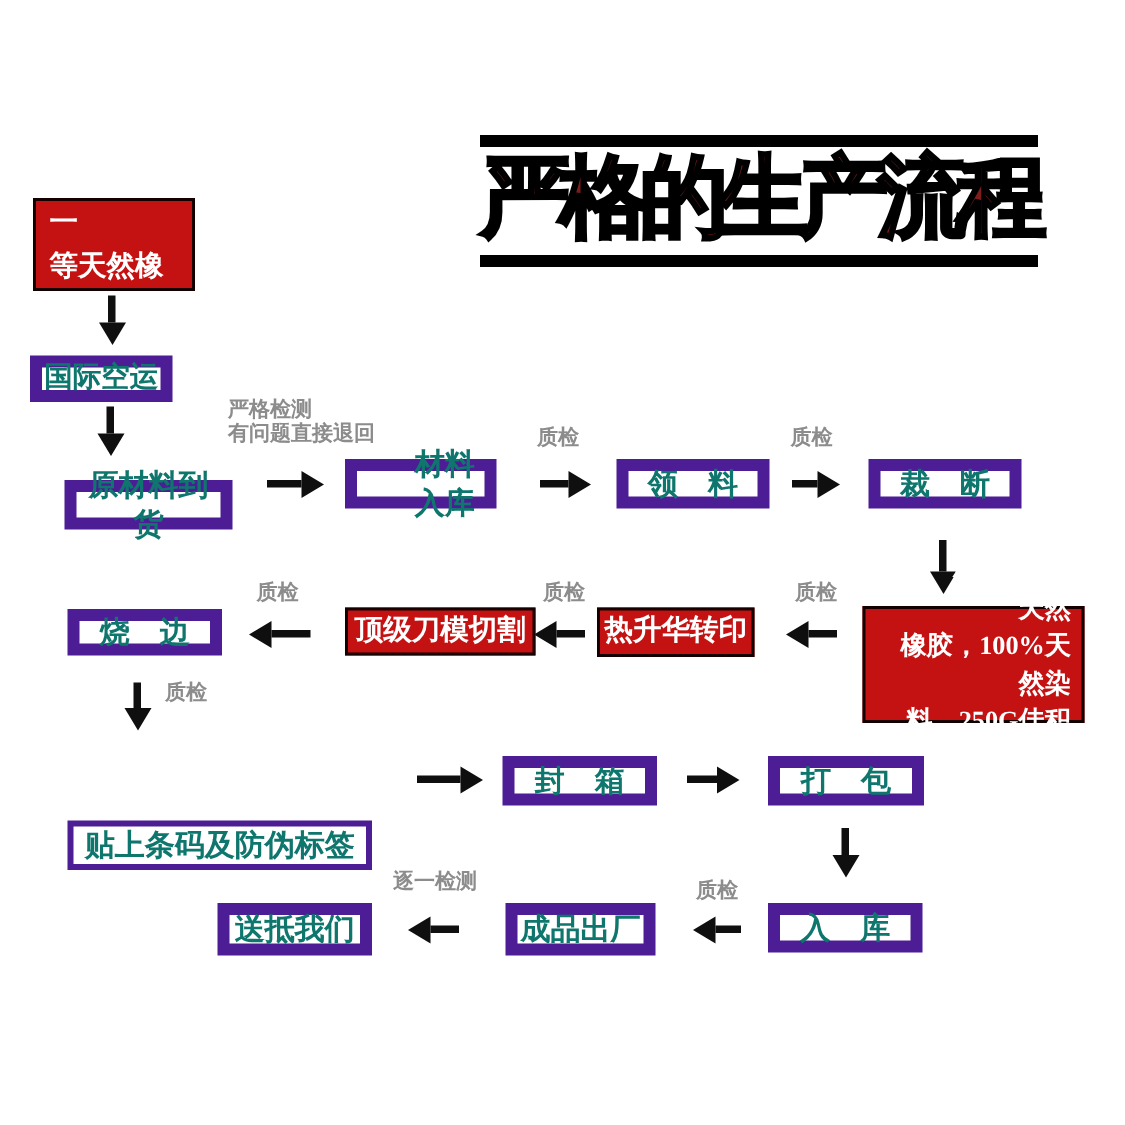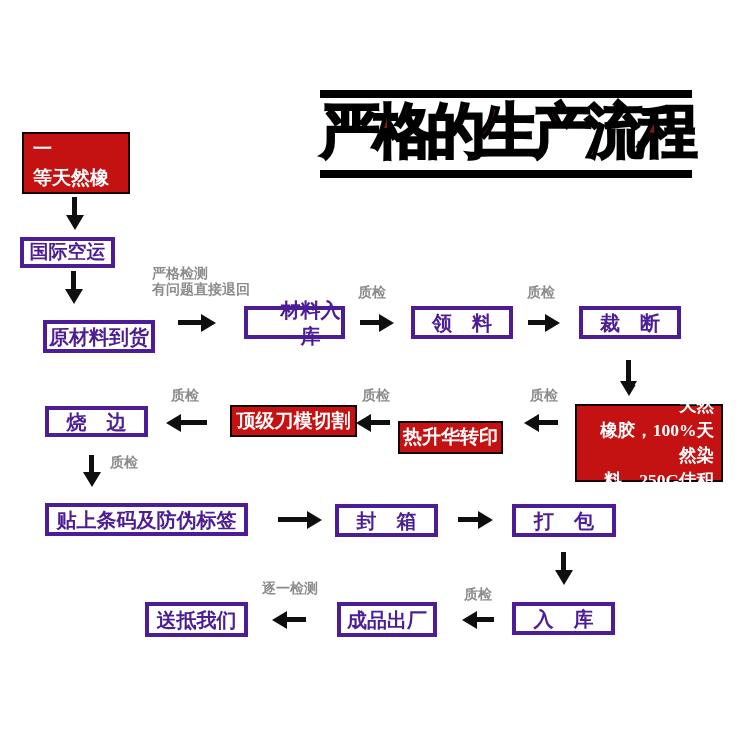--- a/index.html
+++ b/index.html
@@ -13,29 +13,29 @@
     position:absolute;left:316px;top:96px;width:380px;height:72px;
     display:flex;align-items:center;justify-content:center;
     font-family:"Liberation Sans","DejaVu Sans",sans-serif;
     font-weight:900;font-size:59px;letter-spacing:-6px;color:#7f1d1d;
     -webkit-text-stroke:2.4px #000;white-space:nowrap;
   }
   
   .node{
     position:absolute;box-sizing:border-box;
     display:flex;align-items:center;justify-content:center;
-    background:#fff;border:4px solid #4c1d95;
-    font-weight:bold;font-size:20px;color:#4c1d95;
+    background:#fff;border:8px solid #4c1d95;
+    font-weight:bold;font-size:20px;color:#0f766e;
     text-align:center;white-space:pre-line;line-height:1.3;
   }
   .node.red{background:#c41212;border:2px solid #140000;color:#ffffff;}
   .f19{font-size:19px;}
   #node-purchase{justify-content:flex-start;text-align:left;padding:0 9px;line-height:1.55;font-size:19px;}
   #node-sorting{justify-content:flex-start;text-align:right;padding:2px 7px;font-size:17.5px;line-height:1.42;}
-  #node-labeling{border-width:4px;}
+  #node-labeling{border-width:4px;margin-top:44px;}
   
   .anno{
     position:absolute;color:#8c8c8c;font-weight:bold;font-size:14px;
     line-height:1.16;white-space:pre-line;
   }
   
   .arrow-r{position:absolute;height:5px;background:#0f0f0f;}
   .arrow-r::after{content:"";position:absolute;left:100%;top:50%;transform:translateY(-50%);
     border-left:15px solid #0f0f0f;border-top:9px solid transparent;border-bottom:9px solid transparent;}
   .arrow-l{position:absolute;height:5px;background:#0f0f0f;}
@@ -58,38 +58,38 @@
 等天然橡胶</div>
   <div class="arrow-d" style="left:72px;top:197px;height:18px;"></div>
   <div class="node f19" style="left:20px;top:237px;width:95px;height:31px;">国际空运</div>
   <div class="arrow-d" style="left:71px;top:271px;height:18px;"></div>
 
   <div class="node" style="left:43px;top:320px;width:112px;height:33px;">原材料到货</div>
   <div class="anno" style="left:152px;top:266px;">严格检测
 有问题直接退回</div>
   <div class="arrow-r" style="left:178px;top:320px;width:23px;"></div>
 
-  <div class="node" style="left:244px;top:306px;width:101px;height:33px;padding-left:32px;">材料入库</div>
+  <div class="node" style="left:230px;top:306px;width:101px;height:33px;padding-left:32px;">材料入库</div>
   <div class="anno" style="left:358px;top:285px;">质检</div>
   <div class="arrow-r" style="left:360px;top:320px;width:19px;"></div>
 
   <div class="node" style="left:411px;top:306px;width:102px;height:33px;">领　料</div>
   <div class="anno" style="left:527px;top:285px;">质检</div>
   <div class="arrow-r" style="left:528px;top:320px;width:17px;"></div>
 
   <div class="node" style="left:579px;top:306px;width:102px;height:33px;text-align:right;">裁　断</div>
   <div class="arrow-d" style="left:626px;top:360px;height:21px;"></div>
 
   <div class="node red" id="node-sorting" style="left:575px;top:404px;width:148px;height:78px;">理　料（100%天然
 橡胶，100%天然染
 料，250G佳积布）</div>
   <div class="anno" style="left:530px;top:388px;">质检</div>
   <div class="arrow-l" style="left:539px;top:420px;width:19px;"></div>
 
-  <div class="node red f19" style="left:398px;top:405px;width:105px;height:33px;margin-top:16px;">热升华转印</div>
+  <div class="node red f19" style="left:398px;top:405px;width:105px;height:33px;">热升华转印</div>
   <div class="anno" style="left:362px;top:388px;">质检</div>
   <div class="arrow-l" style="left:371px;top:420px;width:19px;"></div>
 
   <div class="node red f19" style="left:220px;top:405px;width:127px;height:32px;margin-left:10px;">顶级刀模切割</div>
   <div class="anno" style="left:171px;top:388px;">质检</div>
   <div class="arrow-l" style="left:181px;top:420px;width:26px;"></div>
 
   <div class="node" style="left:45px;top:406px;width:103px;height:31px;">烧　边</div>
   <div class="arrow-d" style="left:89px;top:455px;height:17px;"></div>
   <div class="anno" style="left:110px;top:455px;">质检</div>

